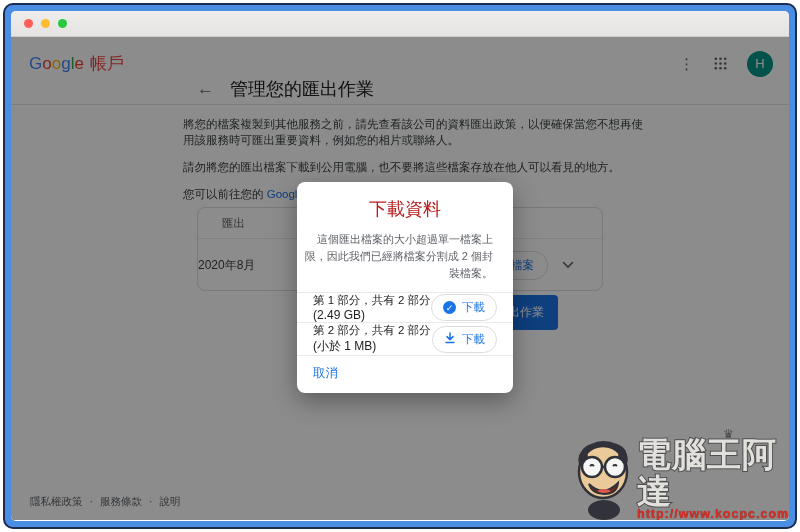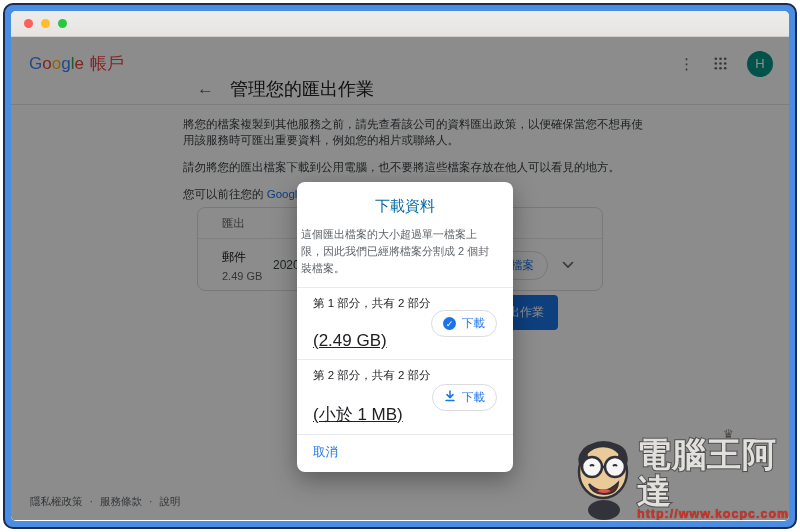--- a/index.html
+++ b/index.html
@@ -60,25 +60,25 @@
   .footer { position:absolute; left:19px; bottom:11px; font-size:10.5px; color:#5f6368; display:flex; gap:7px; }
   .footer span { cursor:pointer; }
   .footer .sep { cursor:default; }
 
   
   .overlay { position:absolute; inset:0; background:rgba(0,0,0,0.45); z-index:10; }
 
   
   .modal { position:absolute; left:286px; top:145px; width:216px; z-index:20; background:#fff;
            border-radius:8px; box-shadow:0 8px 24px rgba(0,0,0,0.35); padding:15px 0 0 0; }
-  .modal-title { text-align:center; font-size:15px; color:#0369a1; }
-  .modal-body { margin:10px 20px 10px 4px; text-align:left; font-size:11px; line-height:17px; color:#5f6368; }
-  .modal-row { display:flex; align-items:center; border-top:1px solid #e8eaed; padding:8px 16px; }
+  .modal-title { text-align:center; font-size:18px; color:#b91c1c; }
+  .modal-body { margin:10px 20px 10px 4px; text-align:right; font-size:11px; line-height:17px; color:#5f6368; }
+  .modal-row { display:flex; align-items:center; border-top:1px solid #e8eaed; padding:0 16px; }
   .part-info .part-label { display:block; font-size:11.5px; color:#202124; }
-  .part-info .part-size { display:block; font-size:17px; color:#202124; margin-top:20px;text-decoration:underline; }
+  .part-info .part-size { display:block; font-size:12px; color:#202124; margin-top:0; }
   .dl-btn { margin-left:auto; border:1px solid #dadce0; border-radius:15px; background:#fff; color:#1a73e8;
             font-size:11.5px; padding:5px 11px; display:flex; align-items:center; gap:6px; cursor:pointer;
             font-family:inherit; }
   .check-circle { width:13px; height:13px; border-radius:50%; background:#1a73e8; color:#fff; font-size:9px;
                   display:flex; align-items:center; justify-content:center; }
   .modal-footer { border-top:1px solid #e8eaed; display:flex; padding:9px 16px 11px; }
   .cancel-btn { color:#1a73e8; font-size:12.5px; cursor:pointer; background:none; border:none; font-family:inherit; }
 
   
   .watermark { position:absolute; left:562px; top:399px; z-index:30; display:flex; align-items:flex-start;
@@ -140,24 +140,20 @@
       <p class="para p1">將您的檔案複製到其他服務之前，請先查看該公司的資料匯出政策，以便確保當您不想再使用該服務時可匯出重要資料，例如您的相片或聯絡人。</p>
       <p class="para p2">請勿將您的匯出檔案下載到公用電腦，也不要將這些檔案存放在他人可以看見的地方。</p>
       <p class="para p3"><span>您可以前往您的 </span><a class="link">Google 帳戶頁面</a><span>管理您的資料，或是刪除帳戶。</span></p>
 
       <div class="card">
         <div class="card-head">
           <span class="col1">匯出</span>
           <span>建立日期</span>
         </div>
         <div class="card-row">
-          <span class="cell-name">
-            <span class="nm">郵件</span>
-            <span class="sz">2.49 GB</span>
-          </span>
           <span class="cell-date">2020年8月</span>
           <span class="row-actions">
             <button class="pill-btn">下載檔案</button>
             <span class="chev">
               <svg width="12" height="8" viewBox="0 0 12 8">
                   <path d="M1.5 1.5 L6 6 L10.5 1.5" fill="none" stroke="#5f6368" stroke-width="1.6" stroke-linecap="round"></path>
                 </svg>
             </span>
           </span>
         </div>

